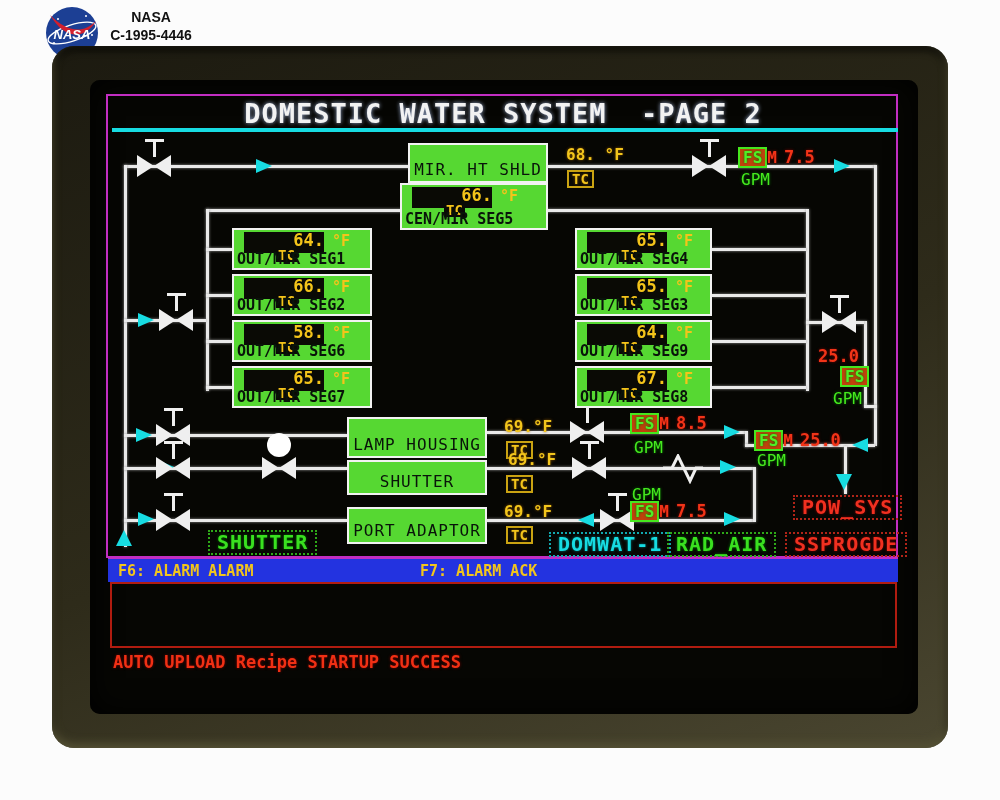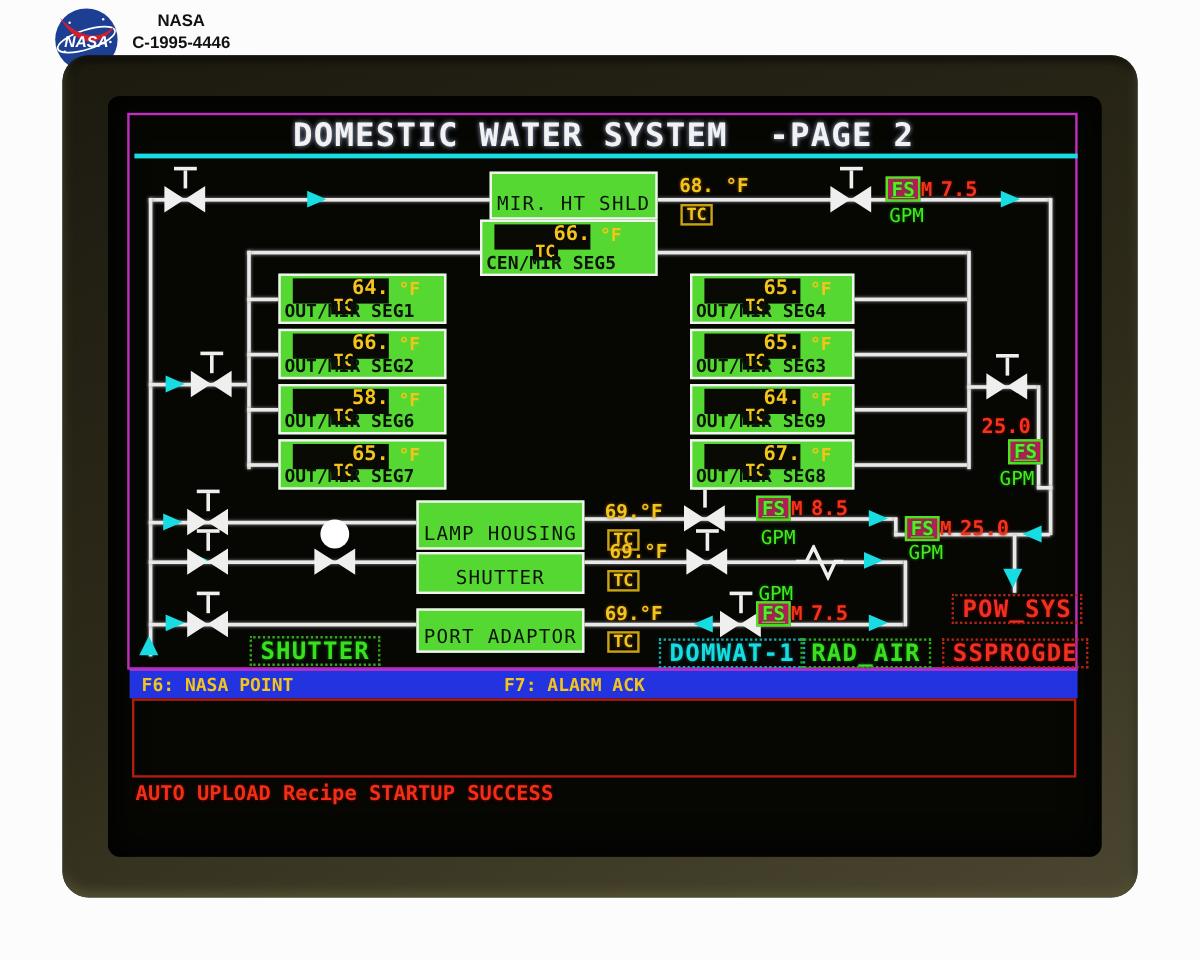--- a/index.html
+++ b/index.html
@@ -45,21 +45,21 @@
   .seg .tc{position:absolute;left:42px;top:18px;color:#f4c41a;background:#0a0a05;font-weight:bold;font-size:14px;line-height:14px;padding:0 2px;}
   .seg .degf{position:absolute;left:98px;top:2px;color:#f4c41a;font-weight:bold;font-size:15px;}
   .seg .lbl{position:absolute;left:3px;bottom:1px;color:#09140a;font-weight:bold;font-size:15px;line-height:15px;white-space:nowrap;}
   .equip{position:absolute;left:347px;width:140px;background:#56d832;border:2px solid #f2f2f2;box-sizing:border-box;}
   .equip .lbl{position:absolute;left:0;bottom:2px;width:100%;text-align:center;color:#09140a;font-weight:normal;font-size:16px;letter-spacing:1px;white-space:nowrap;}
   
   .ylbl{position:absolute;color:#f2c51c;font-weight:bold;font-size:16px;white-space:pre;text-shadow:0 0 3px #850;}
   .tctag{position:absolute;color:#f2c51c;border:2px solid #caa312;background:#0a0a05;font-weight:bold;font-size:14px;line-height:14px;padding:0 3px;text-shadow:0 0 3px #850;}
   
   .fsline{position:absolute;white-space:nowrap;font-weight:bold;}
-  .fsbox{display:inline-block;border:2px solid #46e81e;color:#4ef026;background:#be185d;font-size:16px;line-height:17px;padding:0 3px;text-shadow:0 0 3px #070;text-decoration:underline;}
+  .fsbox{display:inline-block;border:2px solid #46e81e;color:#4ef026;background:#c2410c;font-size:16px;line-height:17px;padding:0 3px;text-shadow:0 0 3px #070;}
   .fsm{color:#f23418;font-size:16px;text-shadow:0 0 3px #700;}
   .fsval{color:#f23418;font-size:17px;margin-left:7px;text-shadow:0 0 3px #700;}
   .gpm{position:absolute;color:#46e81e;font-weight:normal;font-size:16px;text-shadow:0 0 3px #070;}
   .redval{position:absolute;color:#f23418;font-weight:bold;font-size:17px;text-shadow:0 0 3px #700;}
   
   .zone{position:absolute;border:2px dotted;font-weight:bold;font-size:20px;line-height:17px;padding:2px 7px;letter-spacing:1px;white-space:nowrap;}
   .zgreen{color:#3ae020;border-color:#2ea818;text-shadow:0 0 3px #070;}
   .zcyan{color:#17dce2;border-color:#11a8ae;text-shadow:0 0 3px #077;}
   .zred{color:#f03020;border-color:#b02418;text-shadow:0 0 3px #700;}
   
@@ -329,17 +329,17 @@
 </div>
 <div class="gpm" style="left:833px;top:389px">GPM</div>
 
 <div class="zone zgreen" style="left:208px;top:530px">SHUTTER</div>
 <div class="zone zcyan" style="left:549px;top:532px">DOMWAT-1</div>
 <div class="zone zgreen" style="left:667px;top:532px">RAD_AIR</div>
 <div class="zone zred" style="left:785px;top:532px">SSPROGDE</div>
 <div class="zone zred" style="left:793px;top:495px">POW_SYS</div>
 
 <div class="bluebar">
-  <span style="left:10px">F6: NASA POINT</span>
+  <span style="left:10px">F6: ALARM ALARM</span>
   <span style="left:312px">F7: ALARM ACK</span>
 </div>
 <div class="msgbox"></div>
 <div class="msg">AUTO UPLOAD Recipe STARTUP SUCCESS</div>
 
 </body></html>

